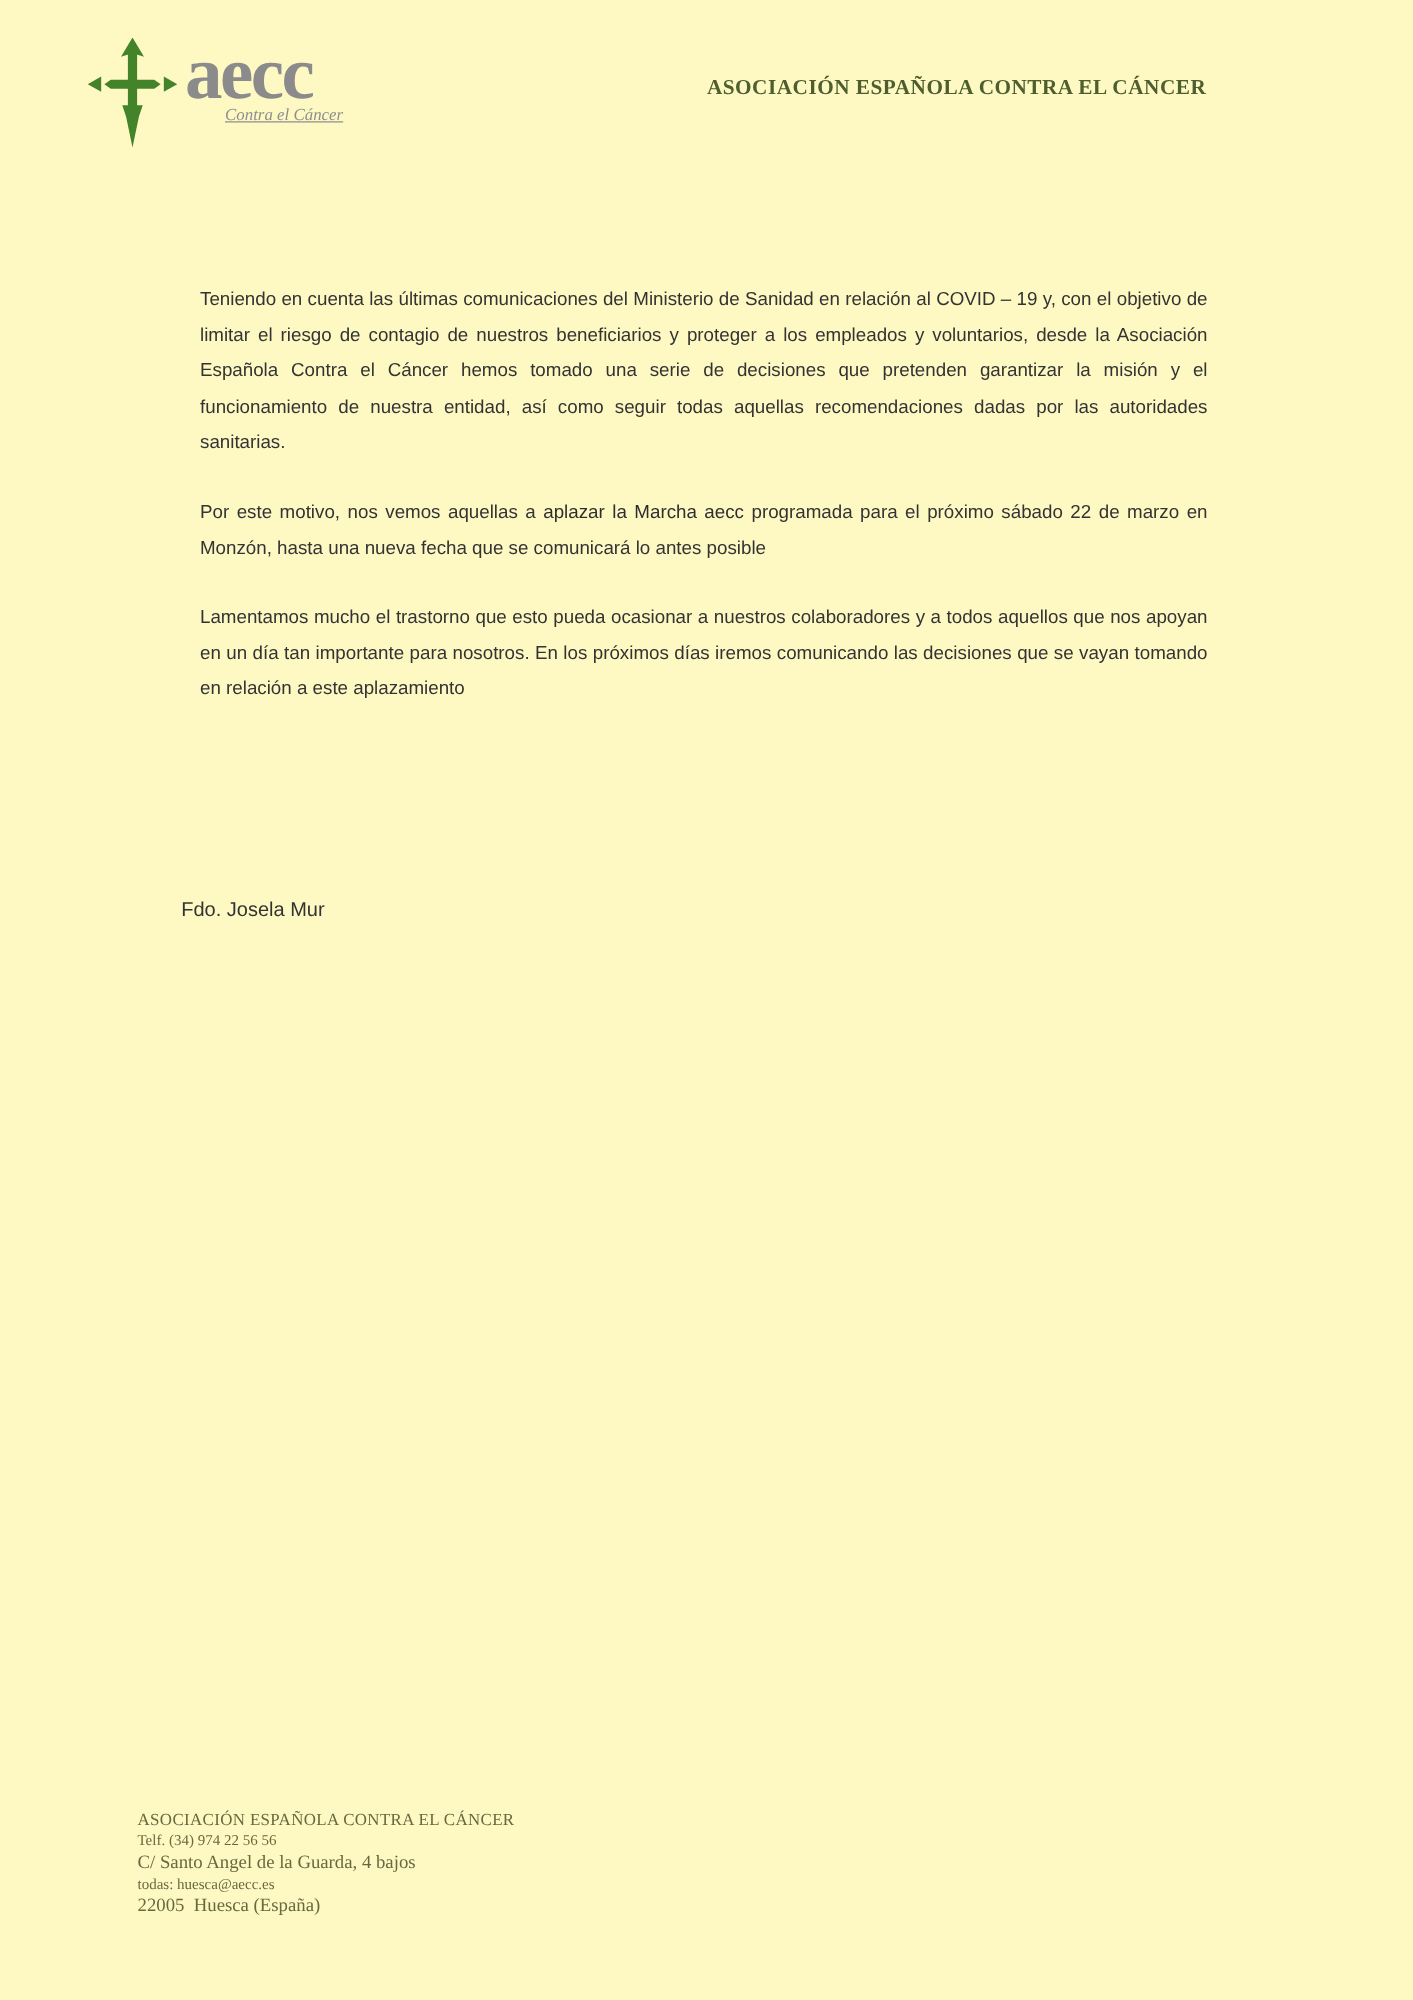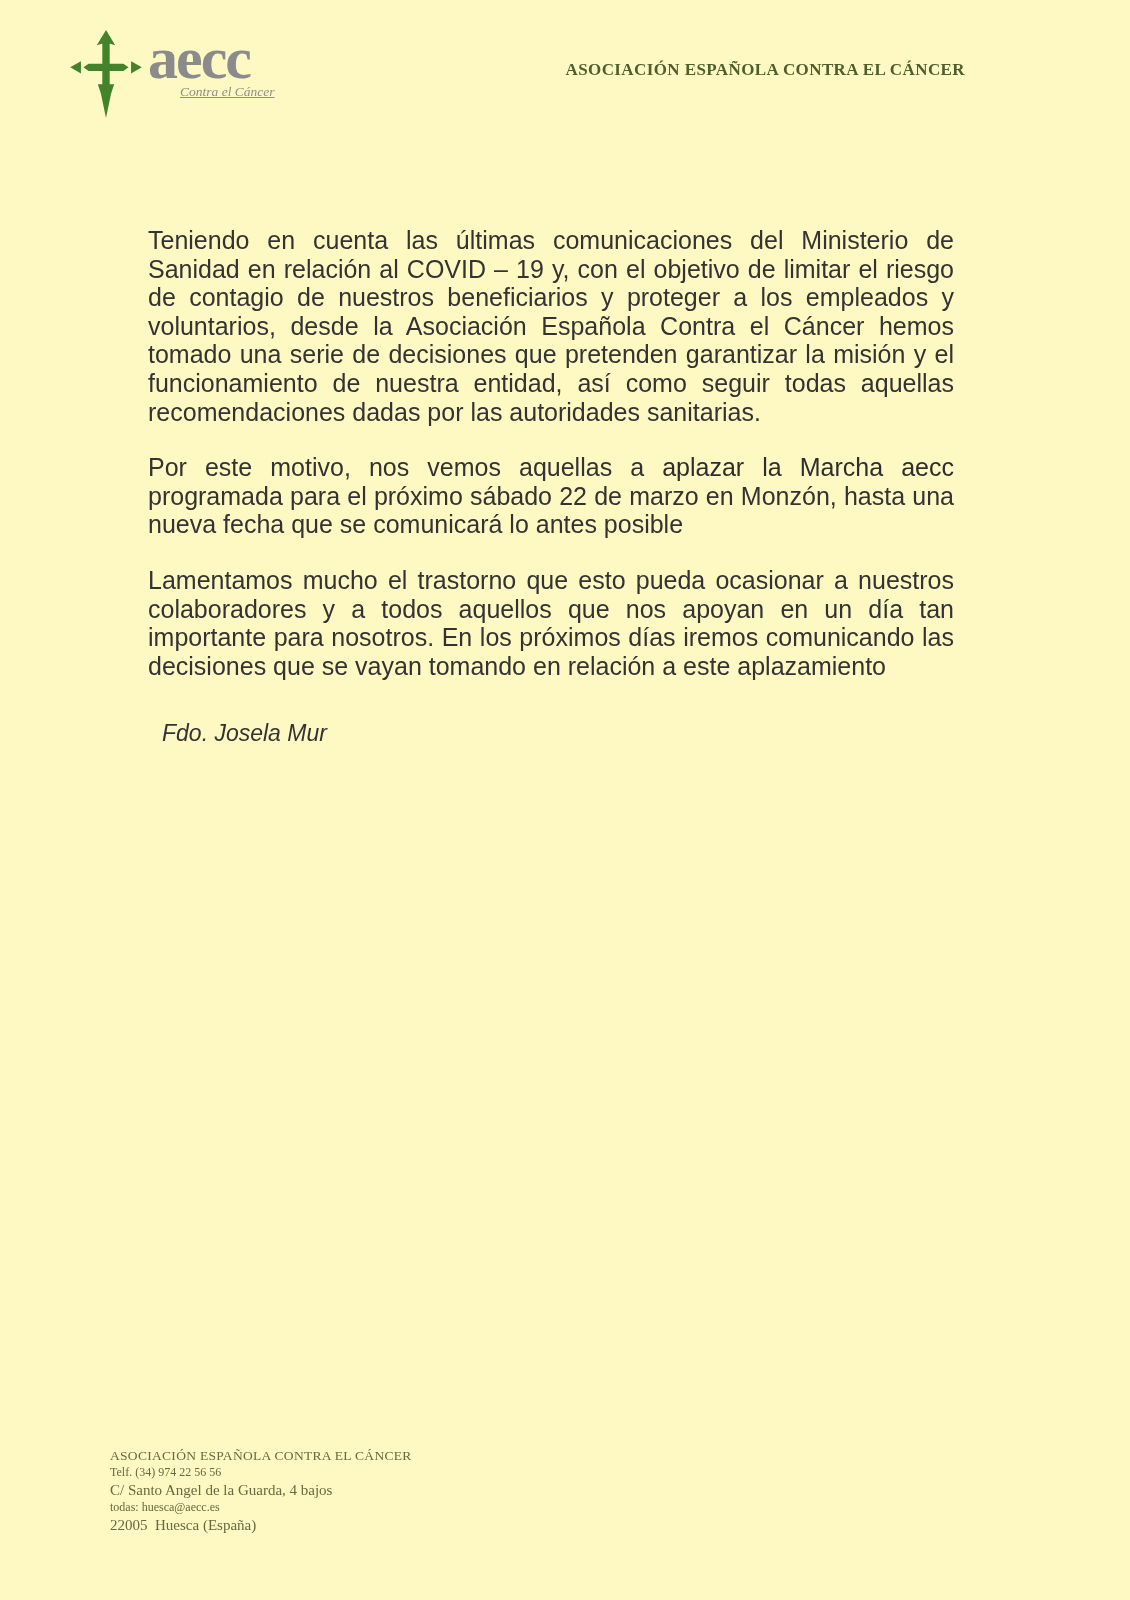--- a/index.html
+++ b/index.html
@@ -50,38 +50,37 @@
     font-weight: 700;
     font-size: 17px;
     line-height: 20px;
     letter-spacing: 0.4px;
     color: #4e5e2e;
   }
 
   
   .letter-body {
     position: absolute;
-    left: 148px;
+    left: 160px;
     top: 226px;
     width: 806px;
-    font-size: 25px;
+    font-size: 15px;
     line-height: 28.6px;
     text-align: justify;
     color: #333333;
   }
   .letter-body p { margin-bottom: 27px; }
   .letter-body strong { font-weight: 400; color: #2e2e2e; }
 
   .signature-block {
     position: absolute;
-    left: 162px;
+    left: 145px;
     top: 720px;
-    font-size: 23px;
+    font-size: 16px;
     color: #333333;
-    font-style: italic;
   }
   .signature-block .sig-line1 { margin-bottom: 21px; }
 
   
   .footer-block {
     position: absolute;
     left: 110px;
     top: 1447px;
     font-family: "Liberation Serif", serif;
     color: #68693f;

